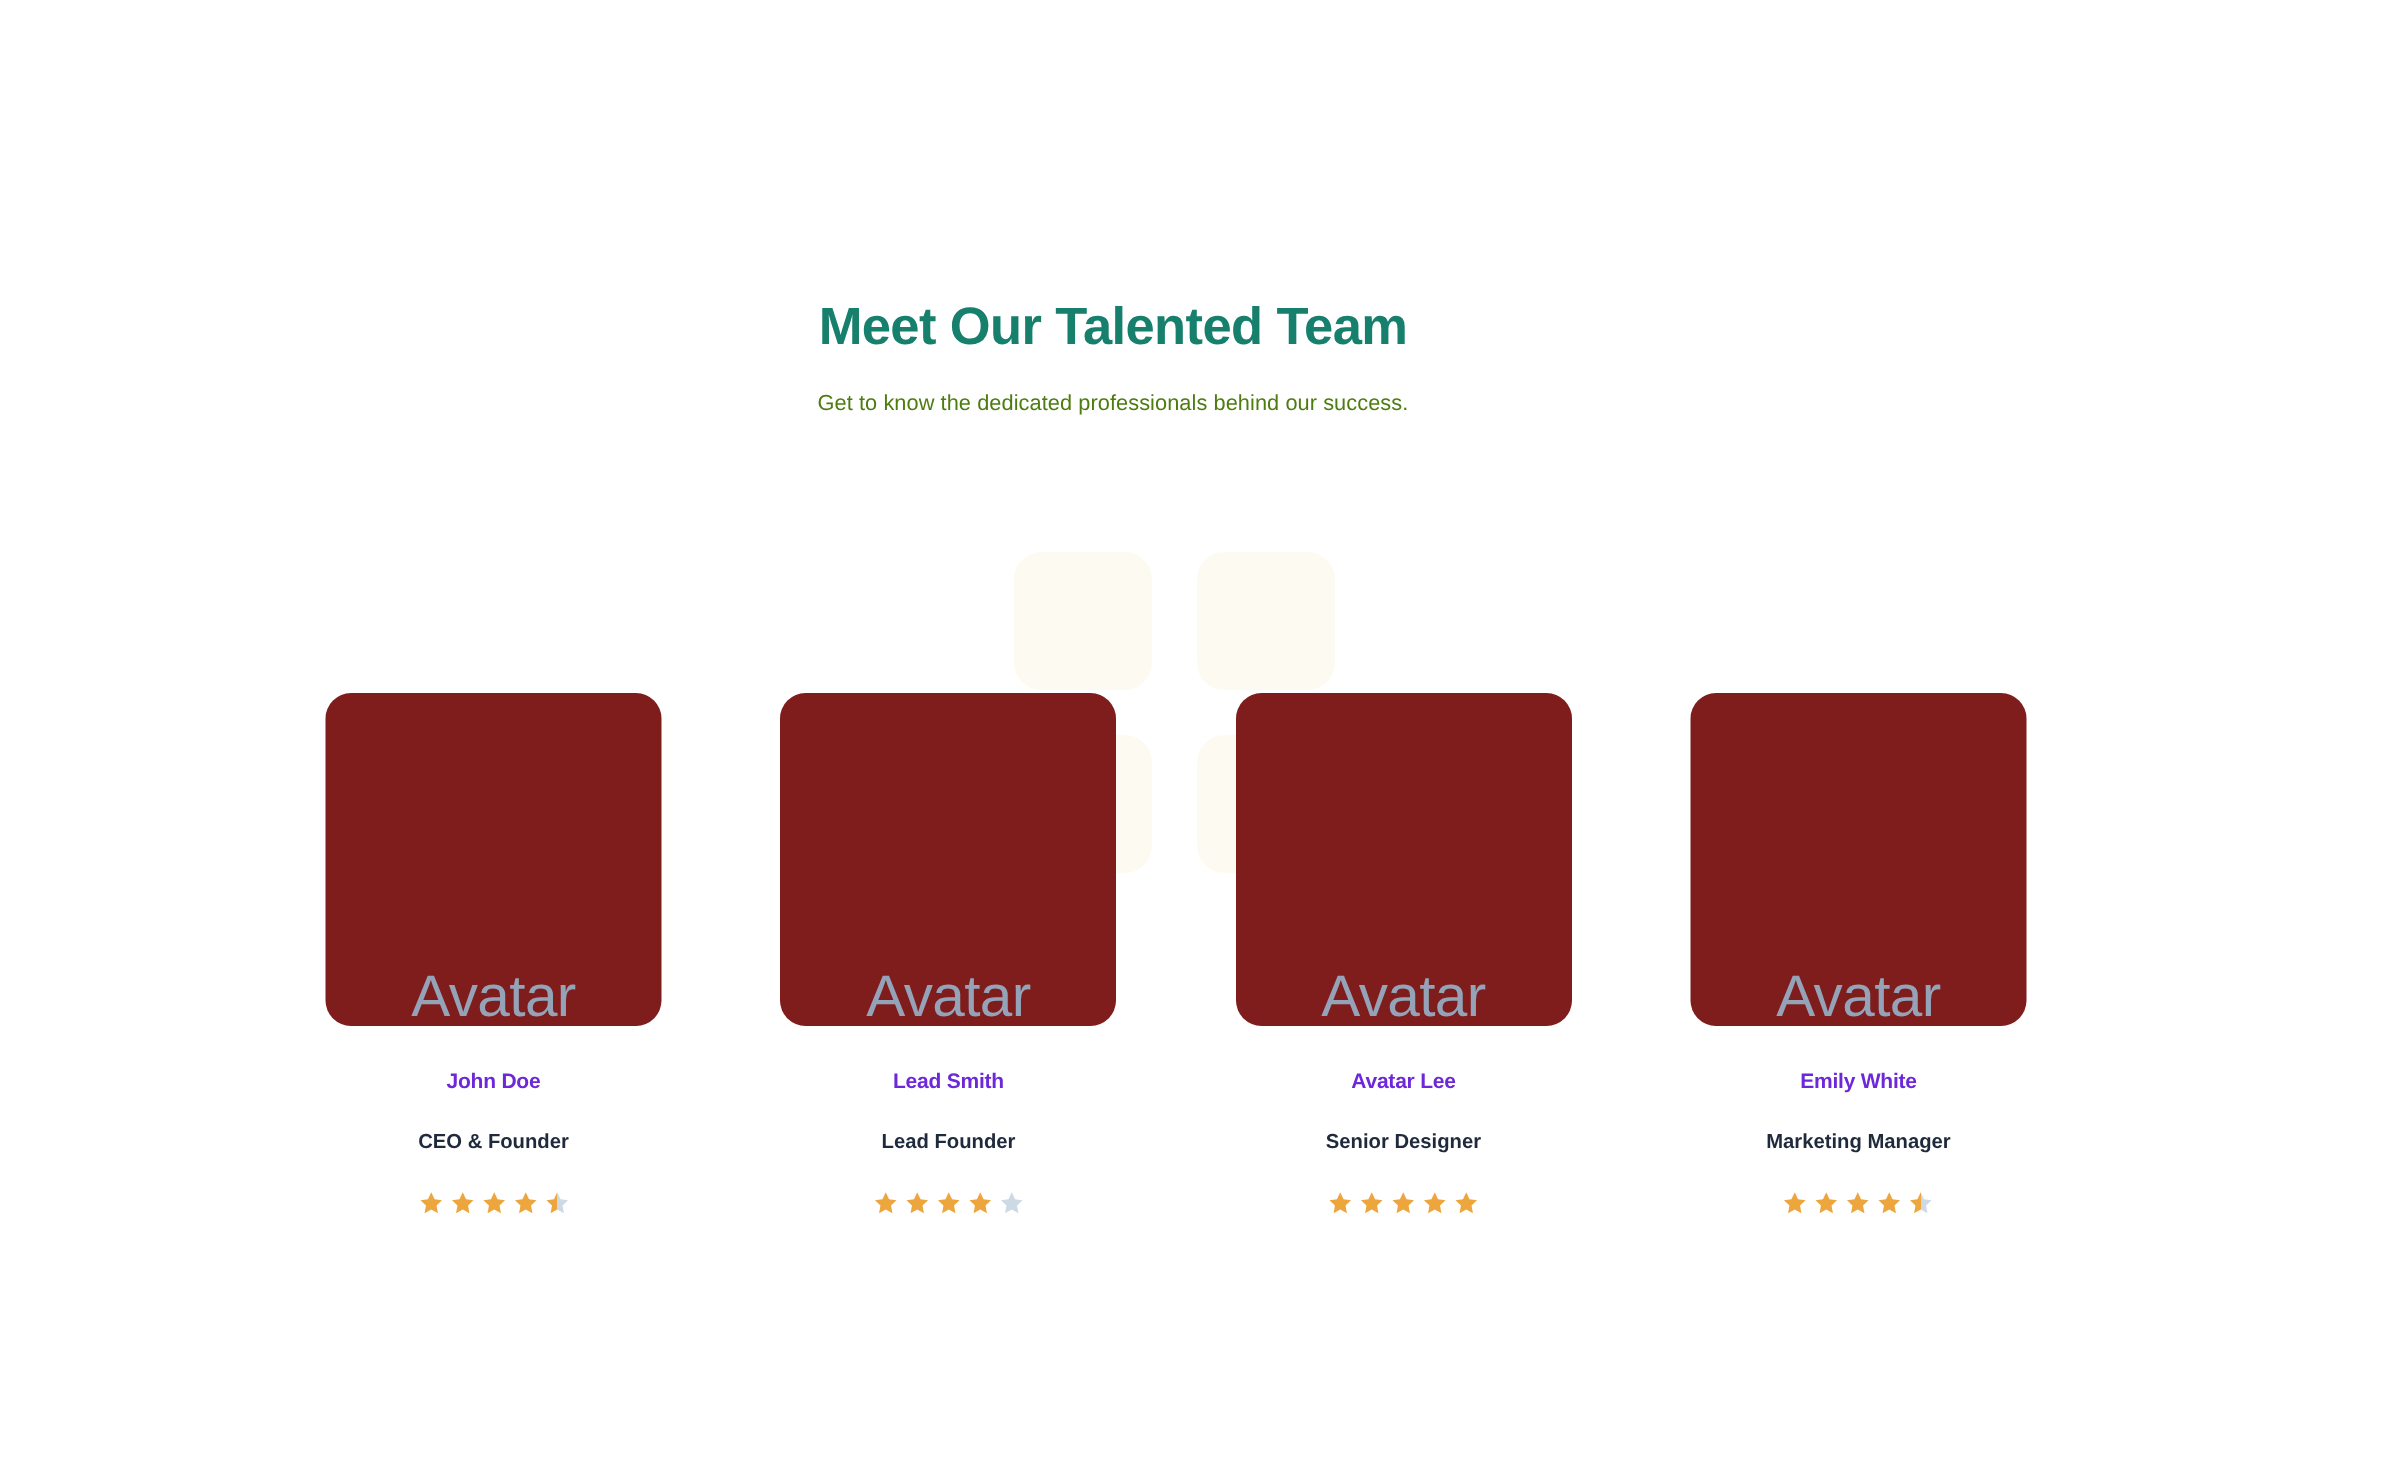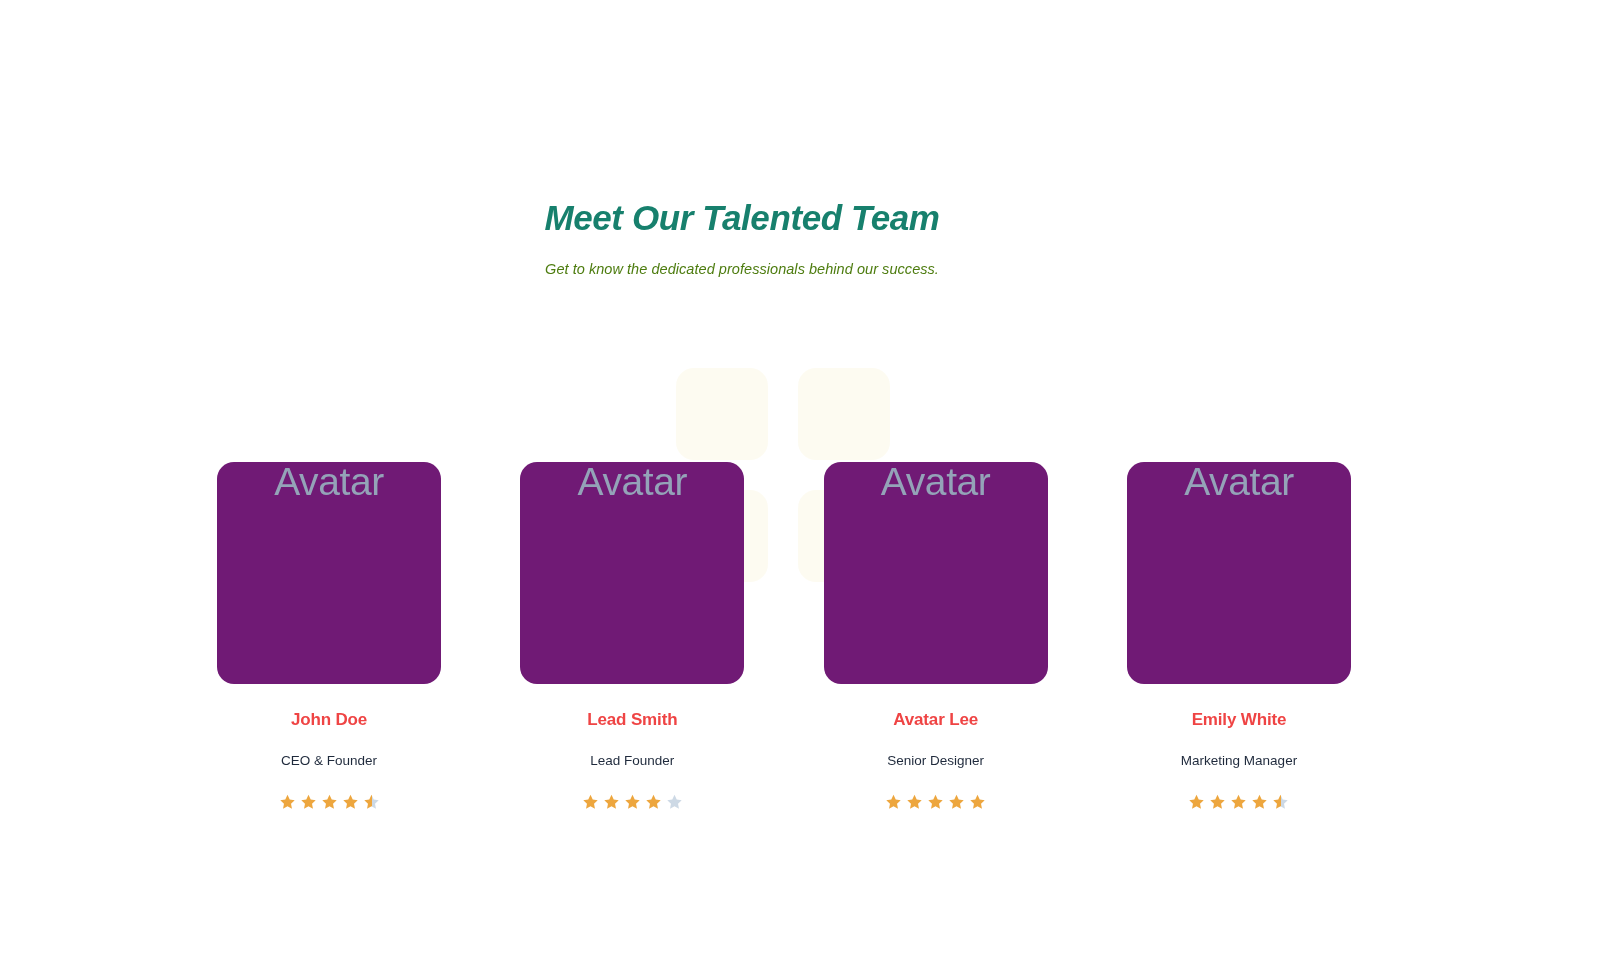--- a/index.html
+++ b/index.html
@@ -42,21 +42,20 @@
   }
 
   
   .header {
     position: absolute;
     left: 0;
     top: 0;
     width: 1484px;
     z-index: 2;
     text-align: center;
-    font-style: italic;
   }
   .page-title {
     margin-top: 196px;
     font-size: 35px;
     font-weight: 700;
     letter-spacing: -0.4px;
     color: #17806d;
     line-height: 44px;
   }
   .page-subtitle {
@@ -82,46 +81,46 @@
   }
   .member-card {
     width: 224px;
     display: flex;
     flex-direction: column;
     align-items: center;
   }
   .avatar {
     width: 224px;
     height: 222px;
-    background: #701a75;
+    background: #7f1d1d;
     border-radius: 17px;
     display: flex;
-    align-items: flex-start;
+    align-items: flex-end;
     justify-content: center;
   }
   .avatar-label {
     font-size: 39px;
     font-weight: 400;
     color: #94a3b8;
     letter-spacing: -0.4px;
     line-height: 1;
   }
   .member-name {
     margin-top: 23px;
-    font-size: 17px;
+    font-size: 14px;
     font-weight: 700;
-    color: #ef4444;
+    color: #6d28d9;
     letter-spacing: -0.15px;
     line-height: 26px;
     text-align: center;
   }
   .member-role {
     margin-top: 19px;
     font-size: 13.5px;
-    font-weight: 400;
+    font-weight: 700;
     color: #1f2a3c;
     line-height: 18px;
     text-align: center;
   }
   .rating {
     margin-top: 23px;
     display: flex;
     flex-direction: row;
     align-items: center;
     gap: 2px;

